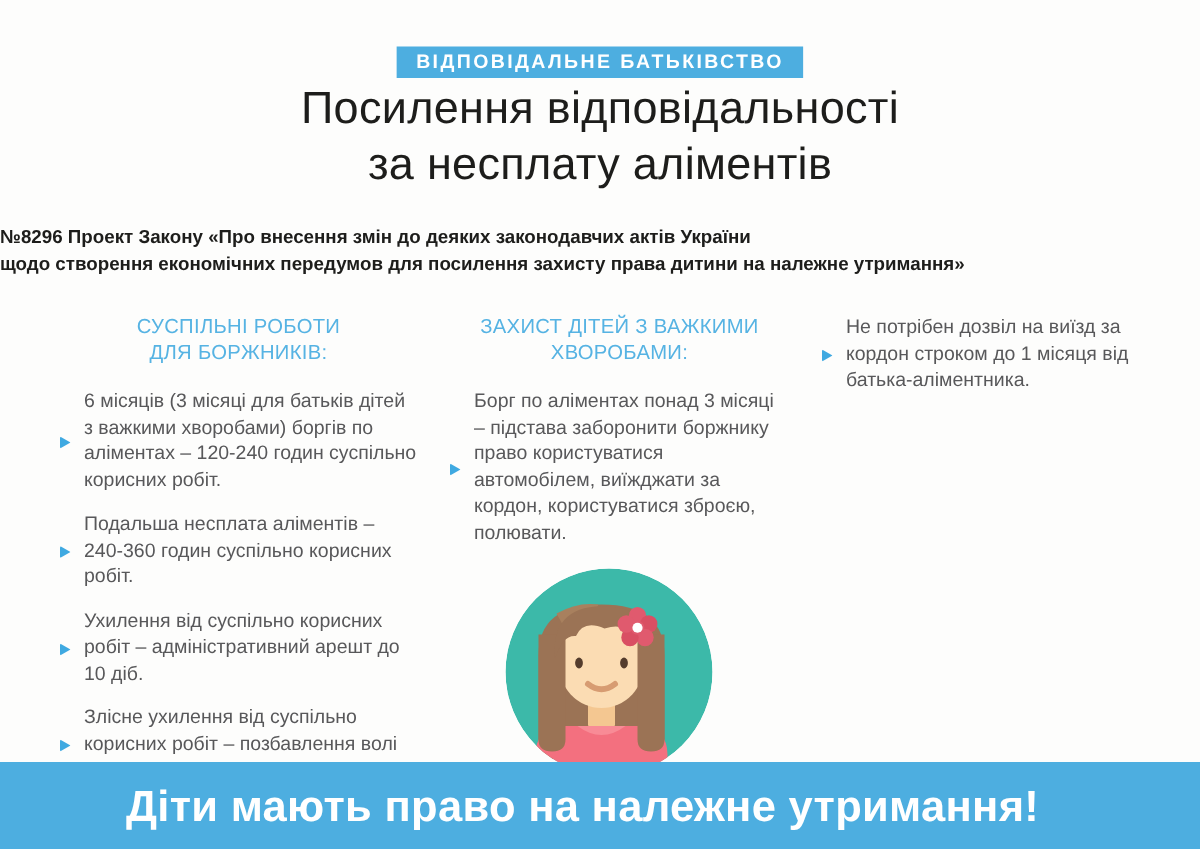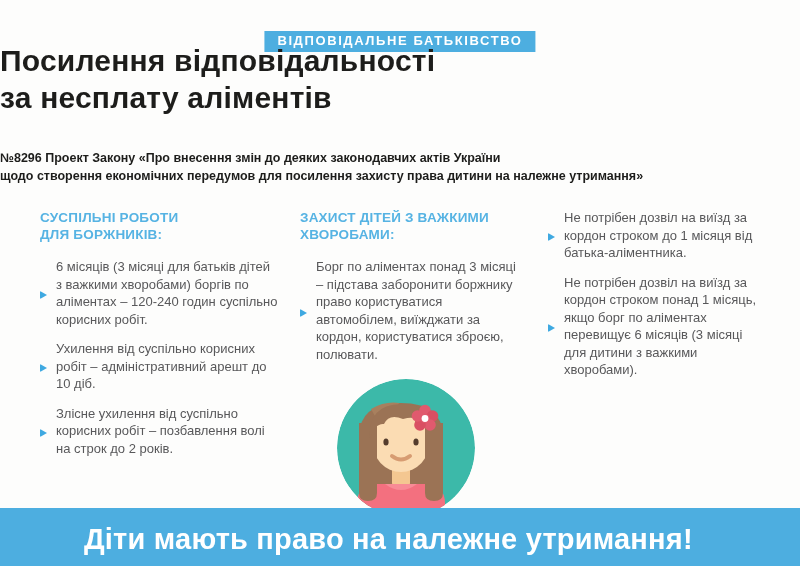--- a/index.html
+++ b/index.html
@@ -11,39 +11,39 @@
   html,body{margin:0;padding:0;}
   body{font-family:"Liberation Sans",sans-serif;}
   .page{position:relative;width:800px;height:566px;background:var(--background);overflow:hidden;}
 
   .badge{
     position:absolute;top:31px;left:50%;transform:translateX(-50%);
     background:var(--accent-blue);color:#fff;font-weight:700;font-size:13px;
     letter-spacing:1.6px;padding:2px 13px 4px;white-space:nowrap;
   }
   .title{
-    position:absolute;top:42px;left:0;width:100%;margin:0;text-align:left;
-    font-size:30px;line-height:37px;font-weight:700;color:var(--title-black);
+    position:absolute;top:54px;left:0;width:100%;margin:0;text-align:center;
+    font-size:30px;line-height:37px;font-weight:400;color:var(--title-black);
     white-space:pre-line;letter-spacing:.2px;
   }
   .subtitle{
     position:absolute;top:149px;left:0;width:100%;margin:0;text-align:left;
     font-size:12.5px;line-height:18px;font-weight:700;color:var(--title-black);
     white-space:pre-line;
   }
 
   .columns{
     position:absolute;top:209px;left:40px;width:720px;
     display:flex;justify-content:space-between;
   }
   .col{box-sizing:border-box;}
   .col-1{width:238px;} .col-2{width:226px;} .col-3{width:212px;}
   .col-heading{
-    margin:0 0 15px 0;color:var(--heading-blue);
-    font-size:13.5px;line-height:17px;font-weight:700;white-space:pre-line;
+    margin:0 0 15px 0;text-align:center;color:var(--heading-blue);
+    font-size:13.5px;line-height:17px;font-weight:400;white-space:pre-line;
     letter-spacing:.2px;
   }
   .bullets{list-style:none;margin:0;padding:0;}
   .bullets li{
     display:flex;align-items:center;gap:9px;margin-bottom:12px;
     font-size:13px;line-height:17.5px;color:var(--body-gray);
   }
   .tri{
     flex:none;width:0;height:0;margin-top:4px;border-radius:1px;
     border-left:7px solid var(--bullet-blue);
@@ -84,20 +84,24 @@
     <section class="col col-1">
       <h2 class="col-heading">СУСПІЛЬНІ РОБОТИ
 ДЛЯ БОРЖНИКІВ:</h2>
       <ul class="bullets">
         <li>
           <span class="tri"></span>
           <span>6 місяців (3 місяці для батьків дітей з важкими хворобами) боргів по аліментах – 120-240 годин суспільно корисних робіт.</span>
         </li>
         <li>
           <span class="tri"></span>
+          <span>Подальша несплата аліментів – 240-360 годин суспільно корисних робіт.</span>
+        </li>
+        <li>
+          <span class="tri"></span>
           <span>Ухилення від суспільно корисних робіт – адміністративний арешт до 10 діб.</span>
         </li>
         <li>
           <span class="tri"></span>
           <span>Злісне ухилення від суспільно корисних робіт – позбавлення волі на строк до 2 років.</span>
         </li>
       </ul>
     </section>
 
     <section class="col col-2">
@@ -109,24 +113,20 @@
           <span>Борг по аліментах понад 3 місяці – підстава заборонити боржнику право користуватися автомобілем, виїжджати за кордон, користуватися зброєю, полювати.</span>
         </li>
       </ul>
     </section>
 
     <section class="col col-3">
       <ul class="bullets">
         <li>
           <span class="tri"></span>
           <span>Не потрібен дозвіл на виїзд за кордон строком до 1 місяця від батька-аліментника.</span>
-        </li>
-        <li>
-          <span class="tri"></span>
-          <span>Не потрібен дозвіл на виїзд за кордон строком понад 1 місяць, якщо борг по аліментах перевищує 6 місяців (3 місяці для дитини з важкими хворобами).</span>
         </li>
       </ul>
     </section>
 
   </div>
 
   <div class="avatar">
     <svg viewBox="0 0 138 138" xmlns="http://www.w3.org/2000/svg">
       <defs>
         <clipPath id="avclip">

